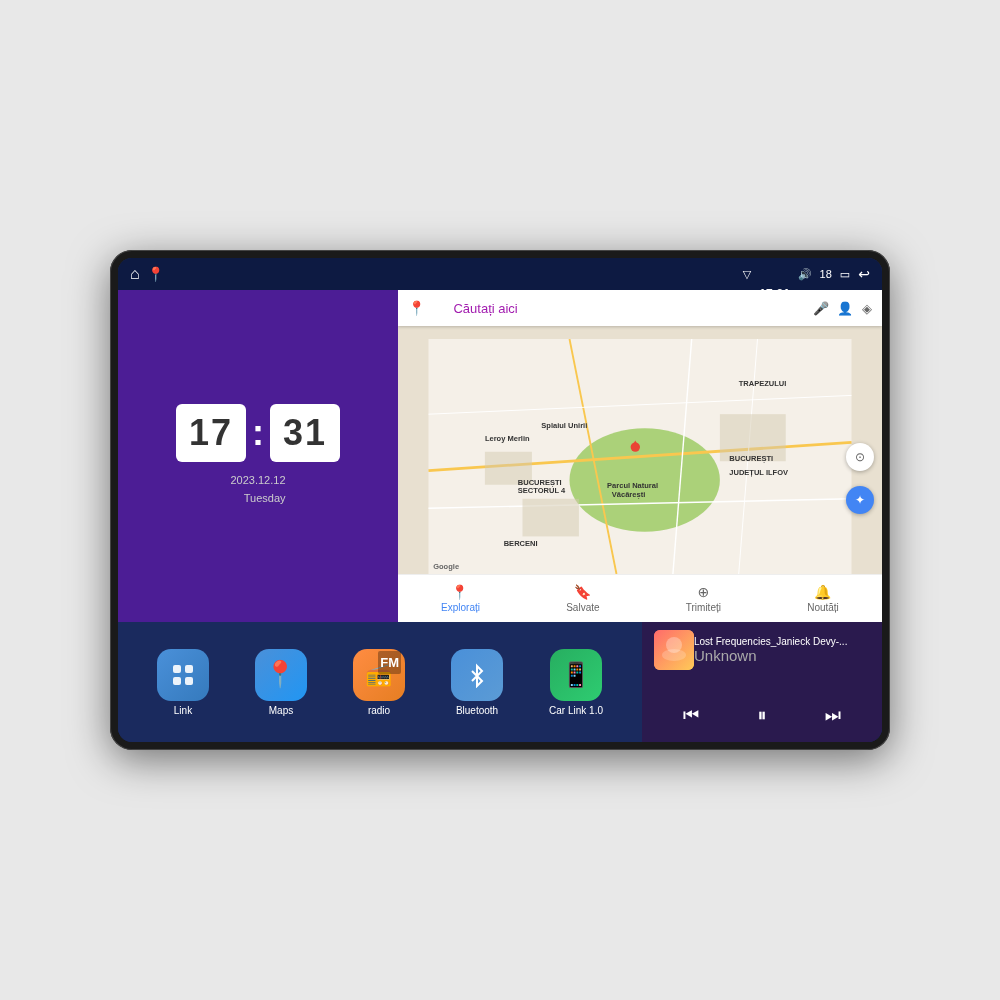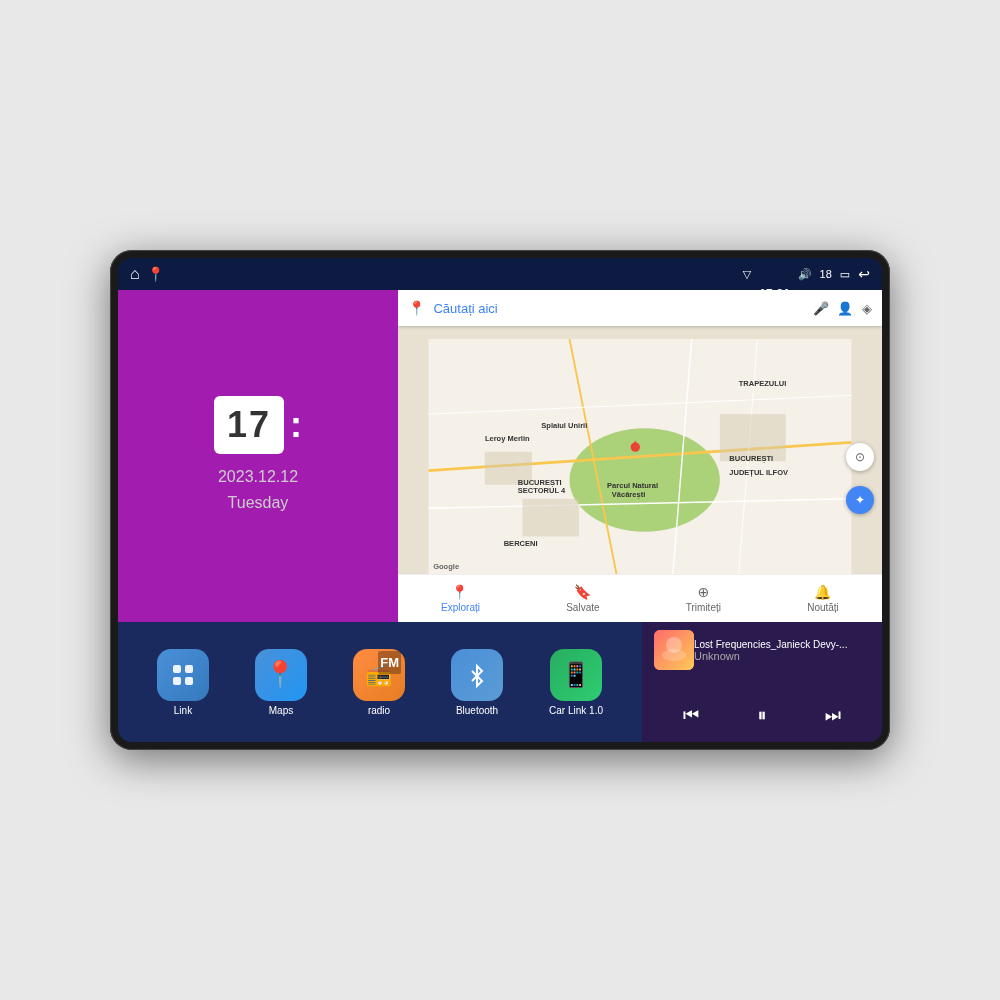--- a/index.html
+++ b/index.html
@@ -70,21 +70,21 @@
     .top-section {
       display: flex;
       flex: 1;
       overflow: hidden;
     }
 
     
     .clock-widget {
       width: 280px;
       flex-shrink: 0;
-      background: #a21caf;
+      background: #4c1d95;
       display: flex;
       flex-direction: column;
       align-items: center;
       justify-content: center;
       padding: 16px;
       gap: 10px;
     }
 
     .clock-display {
       display: flex;
@@ -105,22 +105,22 @@
     }
 
     .clock-colon {
       color: white;
       font-size: 36px;
       font-weight: bold;
     }
 
     .clock-date {
       color: #ccc;
-      font-size: 16px;
-      text-align: center;
+      font-size: 11px;
+      text-align: right;
       line-height: 1.6;
     }
 
     
     .map-widget {
       flex: 1;
       background: #e8e0d0;
       position: relative;
       overflow: hidden;
       display: flex;
@@ -140,21 +140,22 @@
     }
 
     .map-search-bar .map-pin {
       color: #4285F4;
       font-size: 14px;
     }
 
     .map-search-text {
       flex: 1;
       font-size: 13px;
-      color: #3b82f6;
+      color: #a21caf;
+      margin-left: 20px;
     }
 
     .map-search-icons {
       display: flex;
       gap: 8px;
       align-items: center;
     }
 
     .map-canvas {
       flex: 1;
@@ -270,21 +271,21 @@
     .music-title {
       color: white;
       font-size: 10px;
       white-space: nowrap;
       overflow: hidden;
       text-overflow: ellipsis;
     }
 
     .music-artist {
       color: #aaa;
-      font-size: 11px;
+      font-size: 15px;
     }
 
     .music-controls {
       display: flex;
       align-items: center;
       justify-content: space-around;
       padding: 4px 0;
     }
 
     .music-btn {
@@ -373,20 +374,21 @@
     </div>
 
     <div class="main-area">
 
       <div class="top-section">
 
         <div class="clock-widget">
           <div class="clock-display">
             <div class="clock-block">17</div>
             <span class="clock-colon">:</span>
+            <div class="clock-block">31</div>
           </div>
           <div class="clock-date">
             <div>2023.12.12</div>
             <div>Tuesday</div>
           </div>
         </div>
 
         <div class="map-widget">
 
           <div class="map-search-bar">

